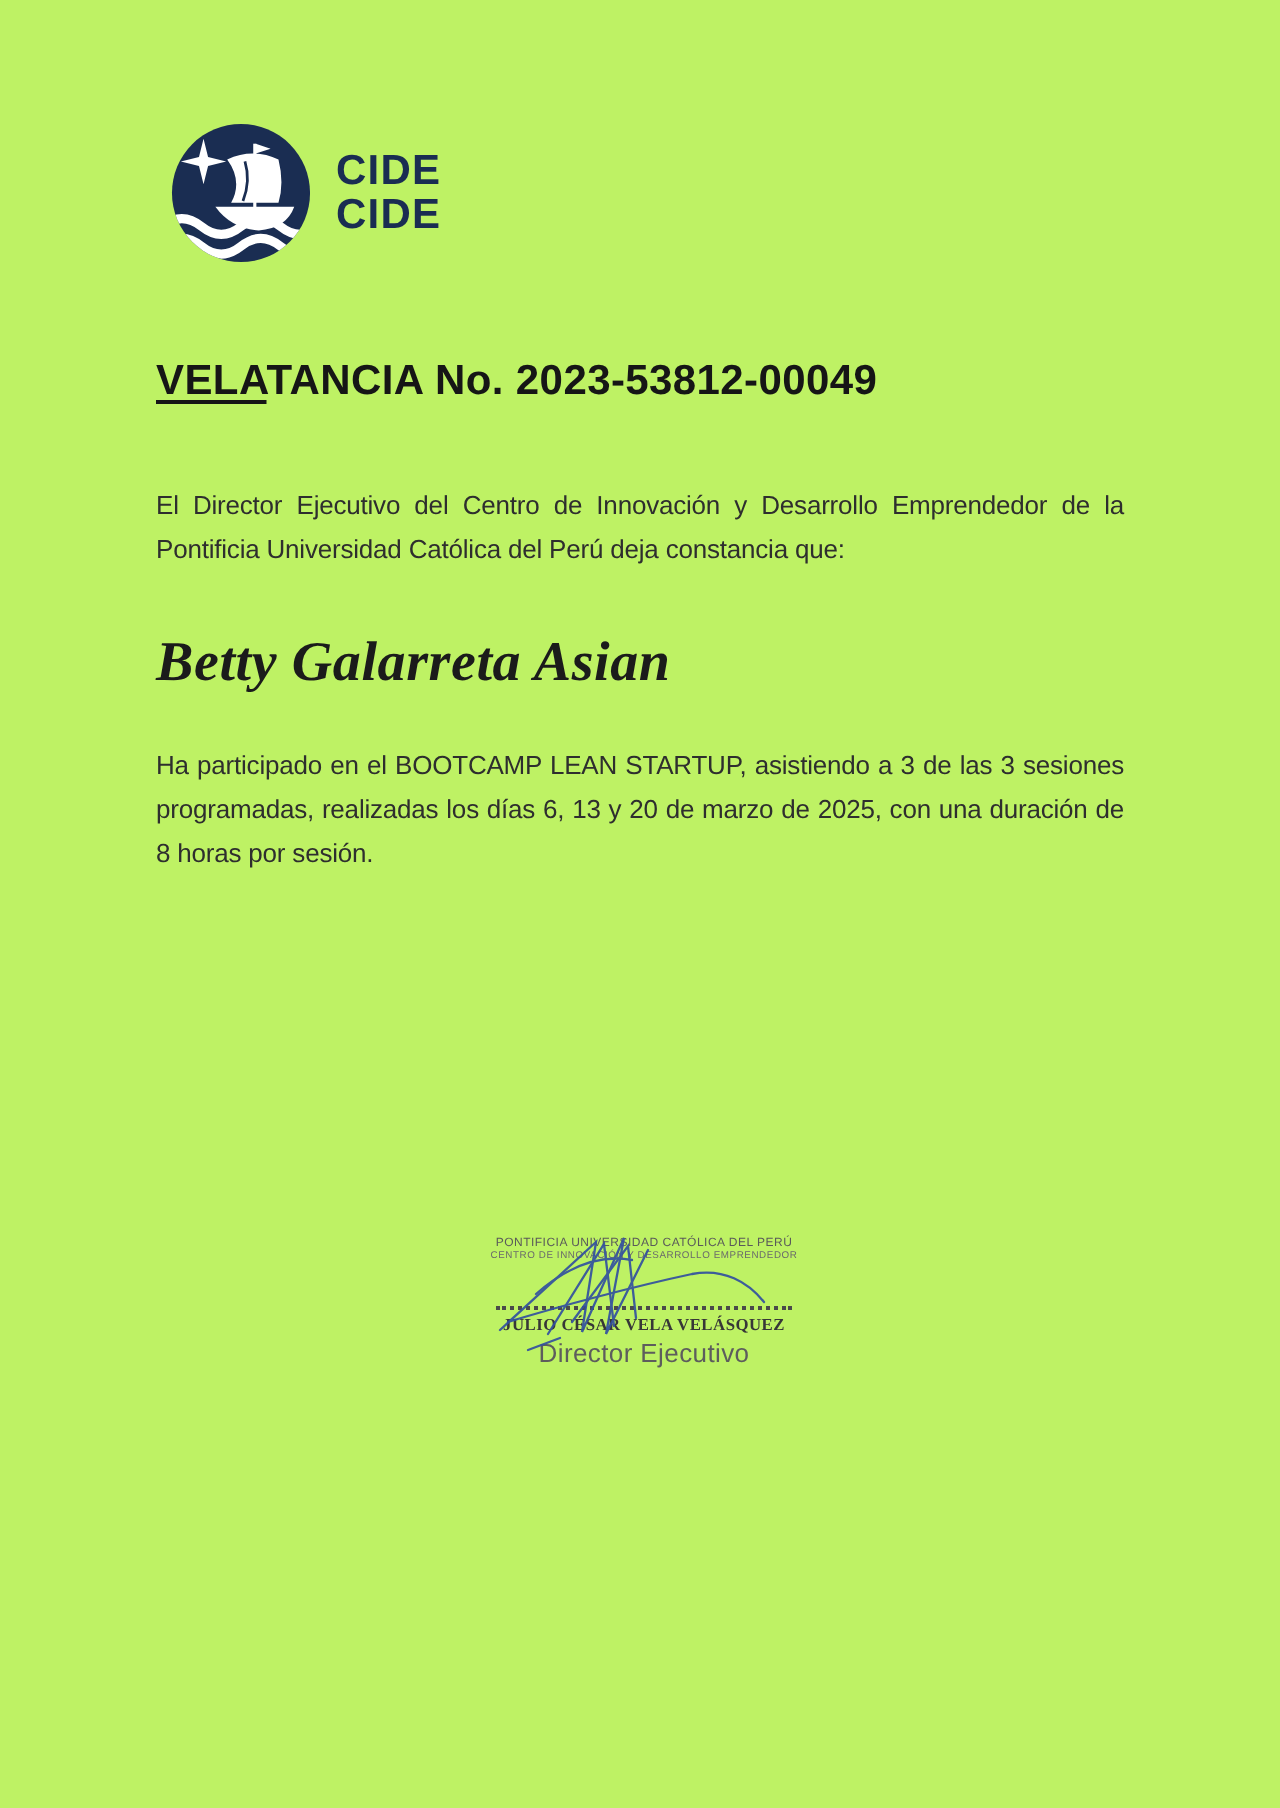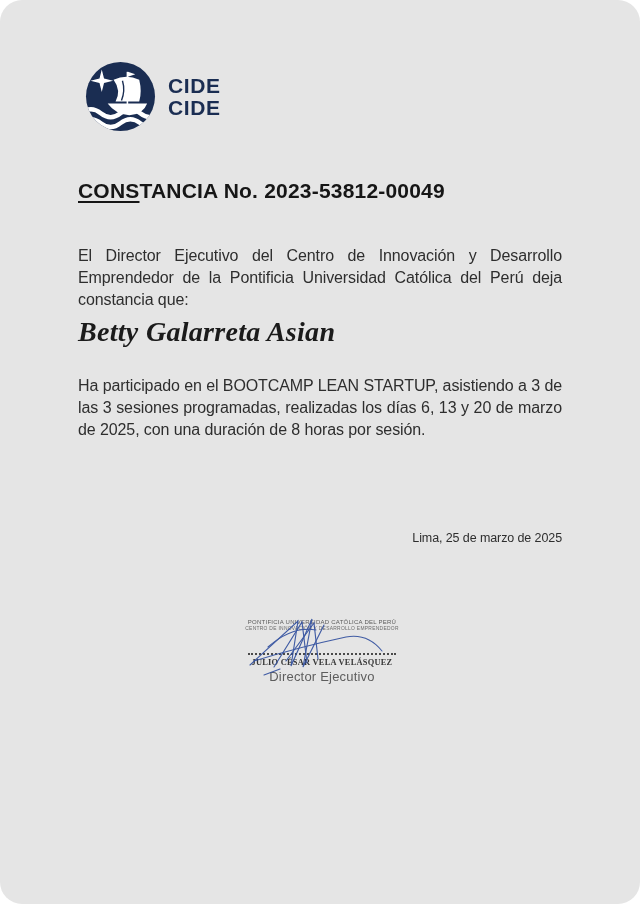--- a/index.html
+++ b/index.html
@@ -1,32 +1,32 @@
 <!DOCTYPE html>
 <html><head>
 <meta charset="utf-8">
 <style>
   html,body{margin:0;padding:0;background:#ffffff;}
   .page{
-    position:relative;width:640px;height:904px;background:#e5e5e5;overflow:hidden;
-    font-family:"Liberation Sans", sans-serif;color:#2e2e2e;border-radius:22px;
+    position:relative;width:640px;height:904px;background:#bef264;overflow:hidden;
+    font-family:"Liberation Sans", sans-serif;color:#2e2e2e;
   }
   
   .logo{position:absolute;left:85px;top:61px;display:flex;align-items:center;gap:12px;}
   .logo-mark{width:71px;height:71px;}
   .logo-text{font-weight:bold;font-size:21px;line-height:21.5px;letter-spacing:0.6px;}
   
   .doc-title{
     position:absolute;left:78px;top:179px;font-size:21px;font-weight:bold;color:#161616;
     letter-spacing:0.2px;white-space:nowrap;
   }
   .doc-title .u{text-decoration:underline;text-decoration-thickness:2px;text-underline-offset:3px;}
   
   .para{
-    position:absolute;left:78px;width:484px;font-size:16px;letter-spacing:-0.1px;
+    position:absolute;left:78px;width:484px;font-size:13px;letter-spacing:-0.1px;
     line-height:22px;text-align:justify;color:#2e2e2e;
   }
   .p1{top:229px;}
   .recipient{
     position:absolute;left:78px;top:292px;font-family:"Liberation Serif", serif;
     font-weight:bold;font-style:italic;font-size:28px;color:#1b1b1b;letter-spacing:0.3px;
     white-space:nowrap;
     margin-top:24px;
   }
   .p2{top:359px;}
@@ -78,30 +78,29 @@
 
         <path d="M17 8.5 L19.3 17.7 L28.5 20 L19.3 22.3 L17 31.5 L14.7 22.3 L5.5 20 L14.7 17.7 Z" fill="#ffffff"></path>
       </svg>
     </span>
     <span class="logo-text" style="color:#1a2d52">
       <div>CIDE</div>
       <div>CIDE</div>
     </span>
   </div>
 
-  <div class="doc-title"><span class="u">CONS</span><span>TANCIA No. 2023-53812-00049</span></div>
+  <div class="doc-title"><span class="u">VELA</span><span>TANCIA No. 2023-53812-00049</span></div>
 
   <p class="para p1">El Director Ejecutivo del Centro de Innovación y Desarrollo Emprendedor de la Pontificia Universidad Católica del Perú deja constancia que:</p>
 
   <div class="recipient">Betty Galarreta Asian</div>
 
   <p class="para p2">Ha participado en el BOOTCAMP LEAN STARTUP, asistiendo a 3 de las 3 sesiones programadas, realizadas los días 6, 13 y 20 de marzo de 2025, con una duración de 8 horas por sesión.</p>
 
 
-  <div class="date-line">Lima, 25 de marzo de 2025</div>
 
   <div class="sig">
     <div class="sig-stamp1">PONTIFICIA UNIVERSIDAD CATÓLICA DEL PERÚ</div>
     <div class="sig-stamp2">CENTRO DE INNOVACIÓN Y DESARROLLO EMPRENDEDOR</div>
     <div class="sig-space"></div>
     <svg class="sig-ink" viewBox="0 0 156 70" aria-hidden="true">
       <g stroke="#33519f" stroke-width="1.15" fill="none" stroke-linecap="round" opacity="0.92">
         <path d="M6 56 L54 12 L47 57 L68 10 L59 58 L80 16"></path>
         <path d="M30 58 L58 13 L63 54"></path>
         <path d="M42 52 L70 14 L74 50"></path>

